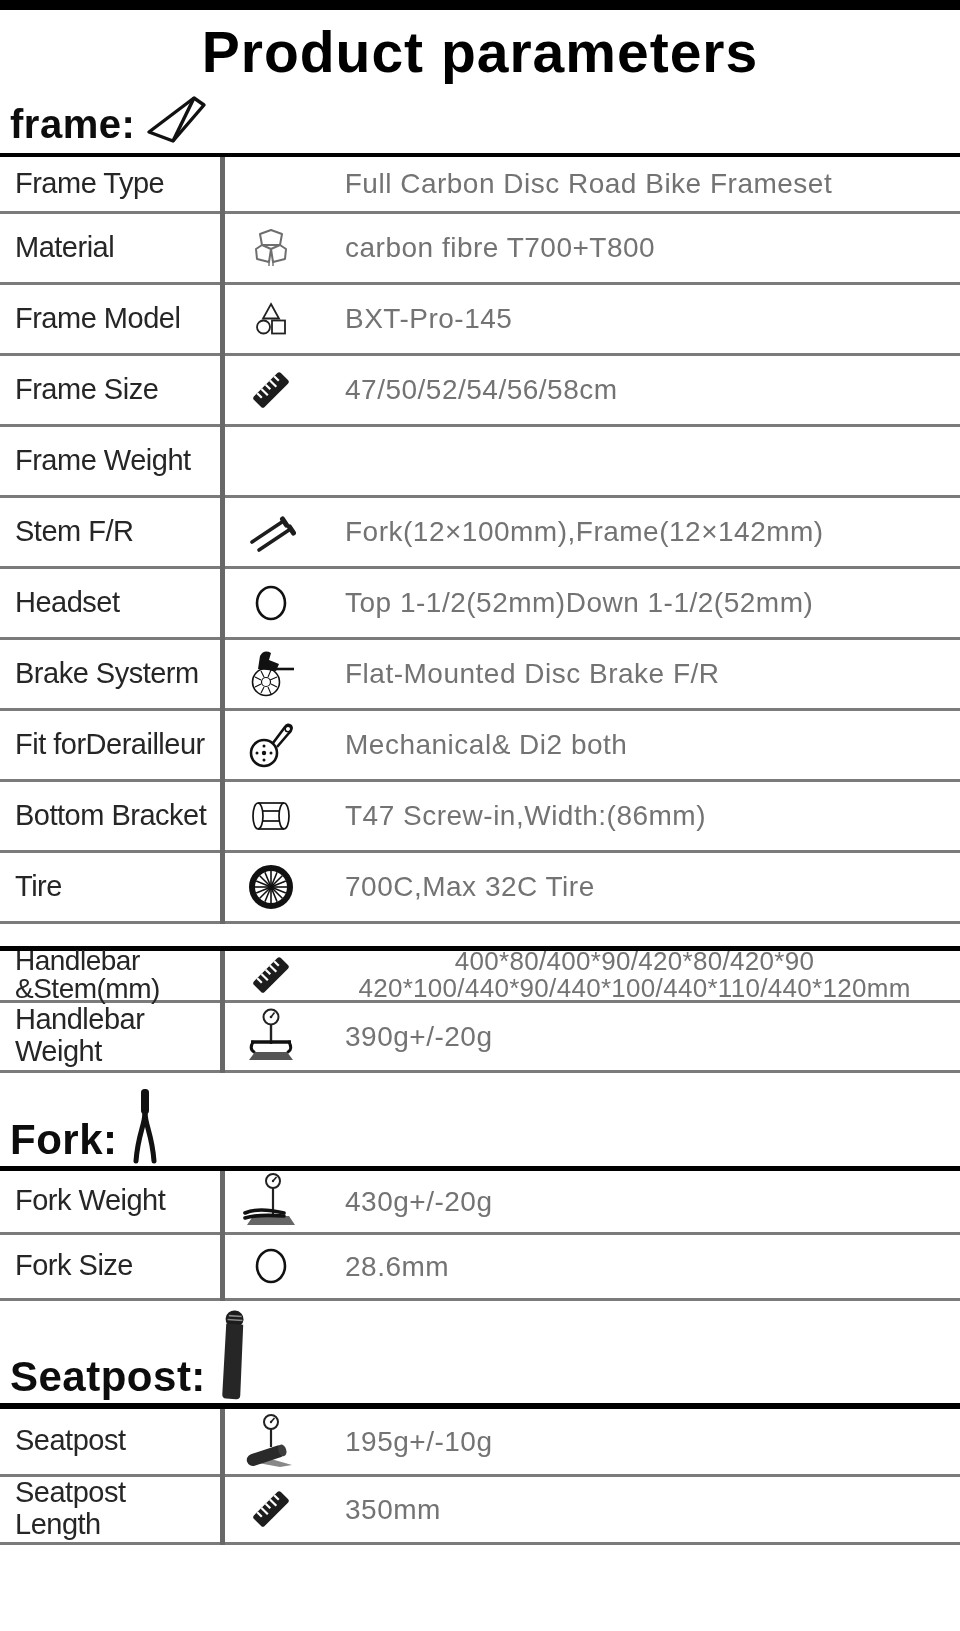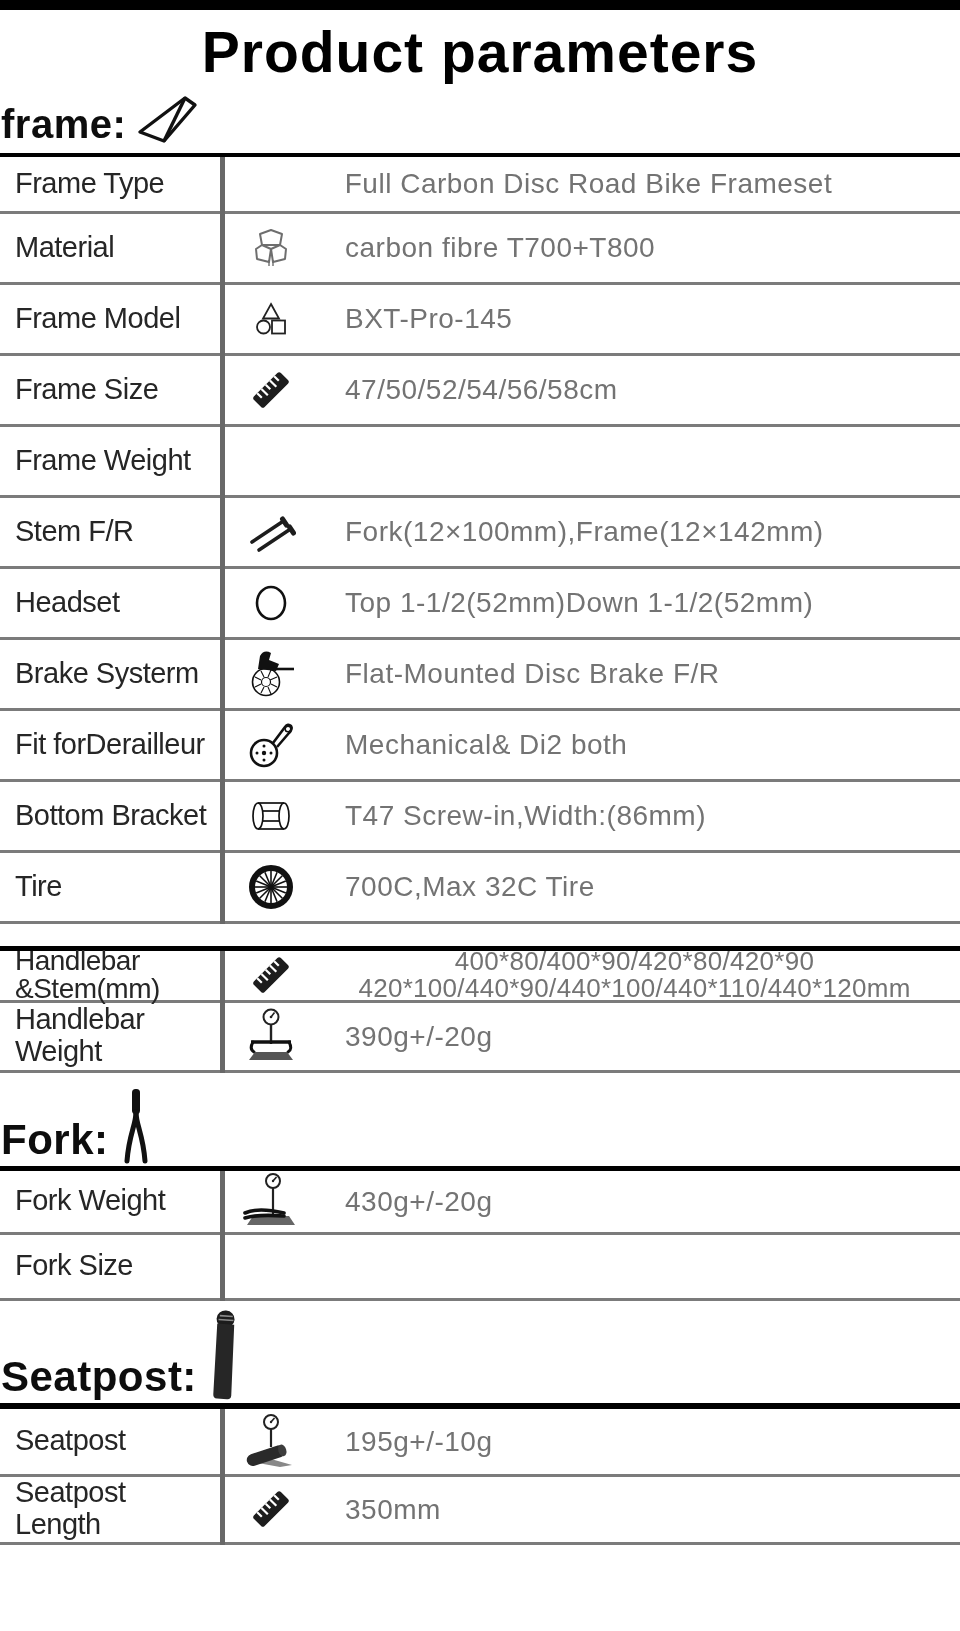--- a/index.html
+++ b/index.html
@@ -3,21 +3,21 @@
 <meta charset="utf-8">
 <style>
   html,body{margin:0;padding:0;background:#fff;}
   .page{width:960px;height:1631px;background:#fff;overflow:hidden;position:relative;
         font-family:"Liberation Sans", sans-serif;}
   .top-bar{height:10px;background:#000;}
   .title{font-size:57px;font-weight:700;letter-spacing:1px;text-align:center;
          margin:10px 0 4px 0;color:#000;line-height:1.15;}
 
   
-  .section-heading{display:flex;align-items:flex-end;padding-left:1px;font-weight:700;color:#0d0d0d;}
+  .section-heading{display:flex;align-items:flex-end;padding-left:10px;font-weight:700;color:#0d0d0d;}
   .heading-text{font-size:42px;line-height:1.05;letter-spacing:0.5px;white-space:nowrap;}
   .heading-icon{display:flex;align-items:flex-end;margin-left:6px;}
   .s-frame{margin-top:6px;}
   .s-frame .heading-text{font-size:40px;}
   .s-frame .heading-icon{margin-bottom:-5px;}
   .s-frame .spec-table{margin-top:8px;}
   .s-handlebar{margin-top:22px;}
   .s-handlebar .heading-icon{margin-bottom:3px;}
   .s-handlebar .spec-table{margin-top:10px;}
   .s-fork{margin-top:14px;}
@@ -304,20 +304,28 @@
                   <polygon points="7,52 55,52 49,43 13,43" fill="#666"></polygon>
                   <path d="M5 40 Q18 34 44 40" stroke="#111" stroke-width="3.6" fill="none" stroke-linecap="round"></path>
                   <path d="M5 45 Q18 41 44 43" stroke="#111" stroke-width="3.6" fill="none" stroke-linecap="round"></path>
                 </svg>
               </span>
               <span class="value-text">430g+/-20g</span>
             </div>
           </div>
           <div class="spec-row r1">
             <div class="label-cell">Fork Size</div>
+            <div class="value-cell">
+              <span class="row-icon">
+                <svg width="44" height="48" viewBox="0 0 44 48">
+                  <ellipse cx="22" cy="24" rx="14" ry="16" fill="none" stroke="#111" stroke-width="2.6"></ellipse>
+                </svg>
+              </span>
+              <span class="value-text">28.6mm</span>
+            </div>
           </div>
         </div>
       </div>
       <div class="section s-seatpost">
         <div class="section-heading">
           <span class="heading-text">Seatpost:</span>
           <span class="heading-icon">
             <svg width="38" height="94" viewBox="0 0 38 94">
               <g transform="rotate(4 19 47)">
                 <ellipse cx="18" cy="10" rx="9" ry="8.5" fill="#1c1c1c"></ellipse>

